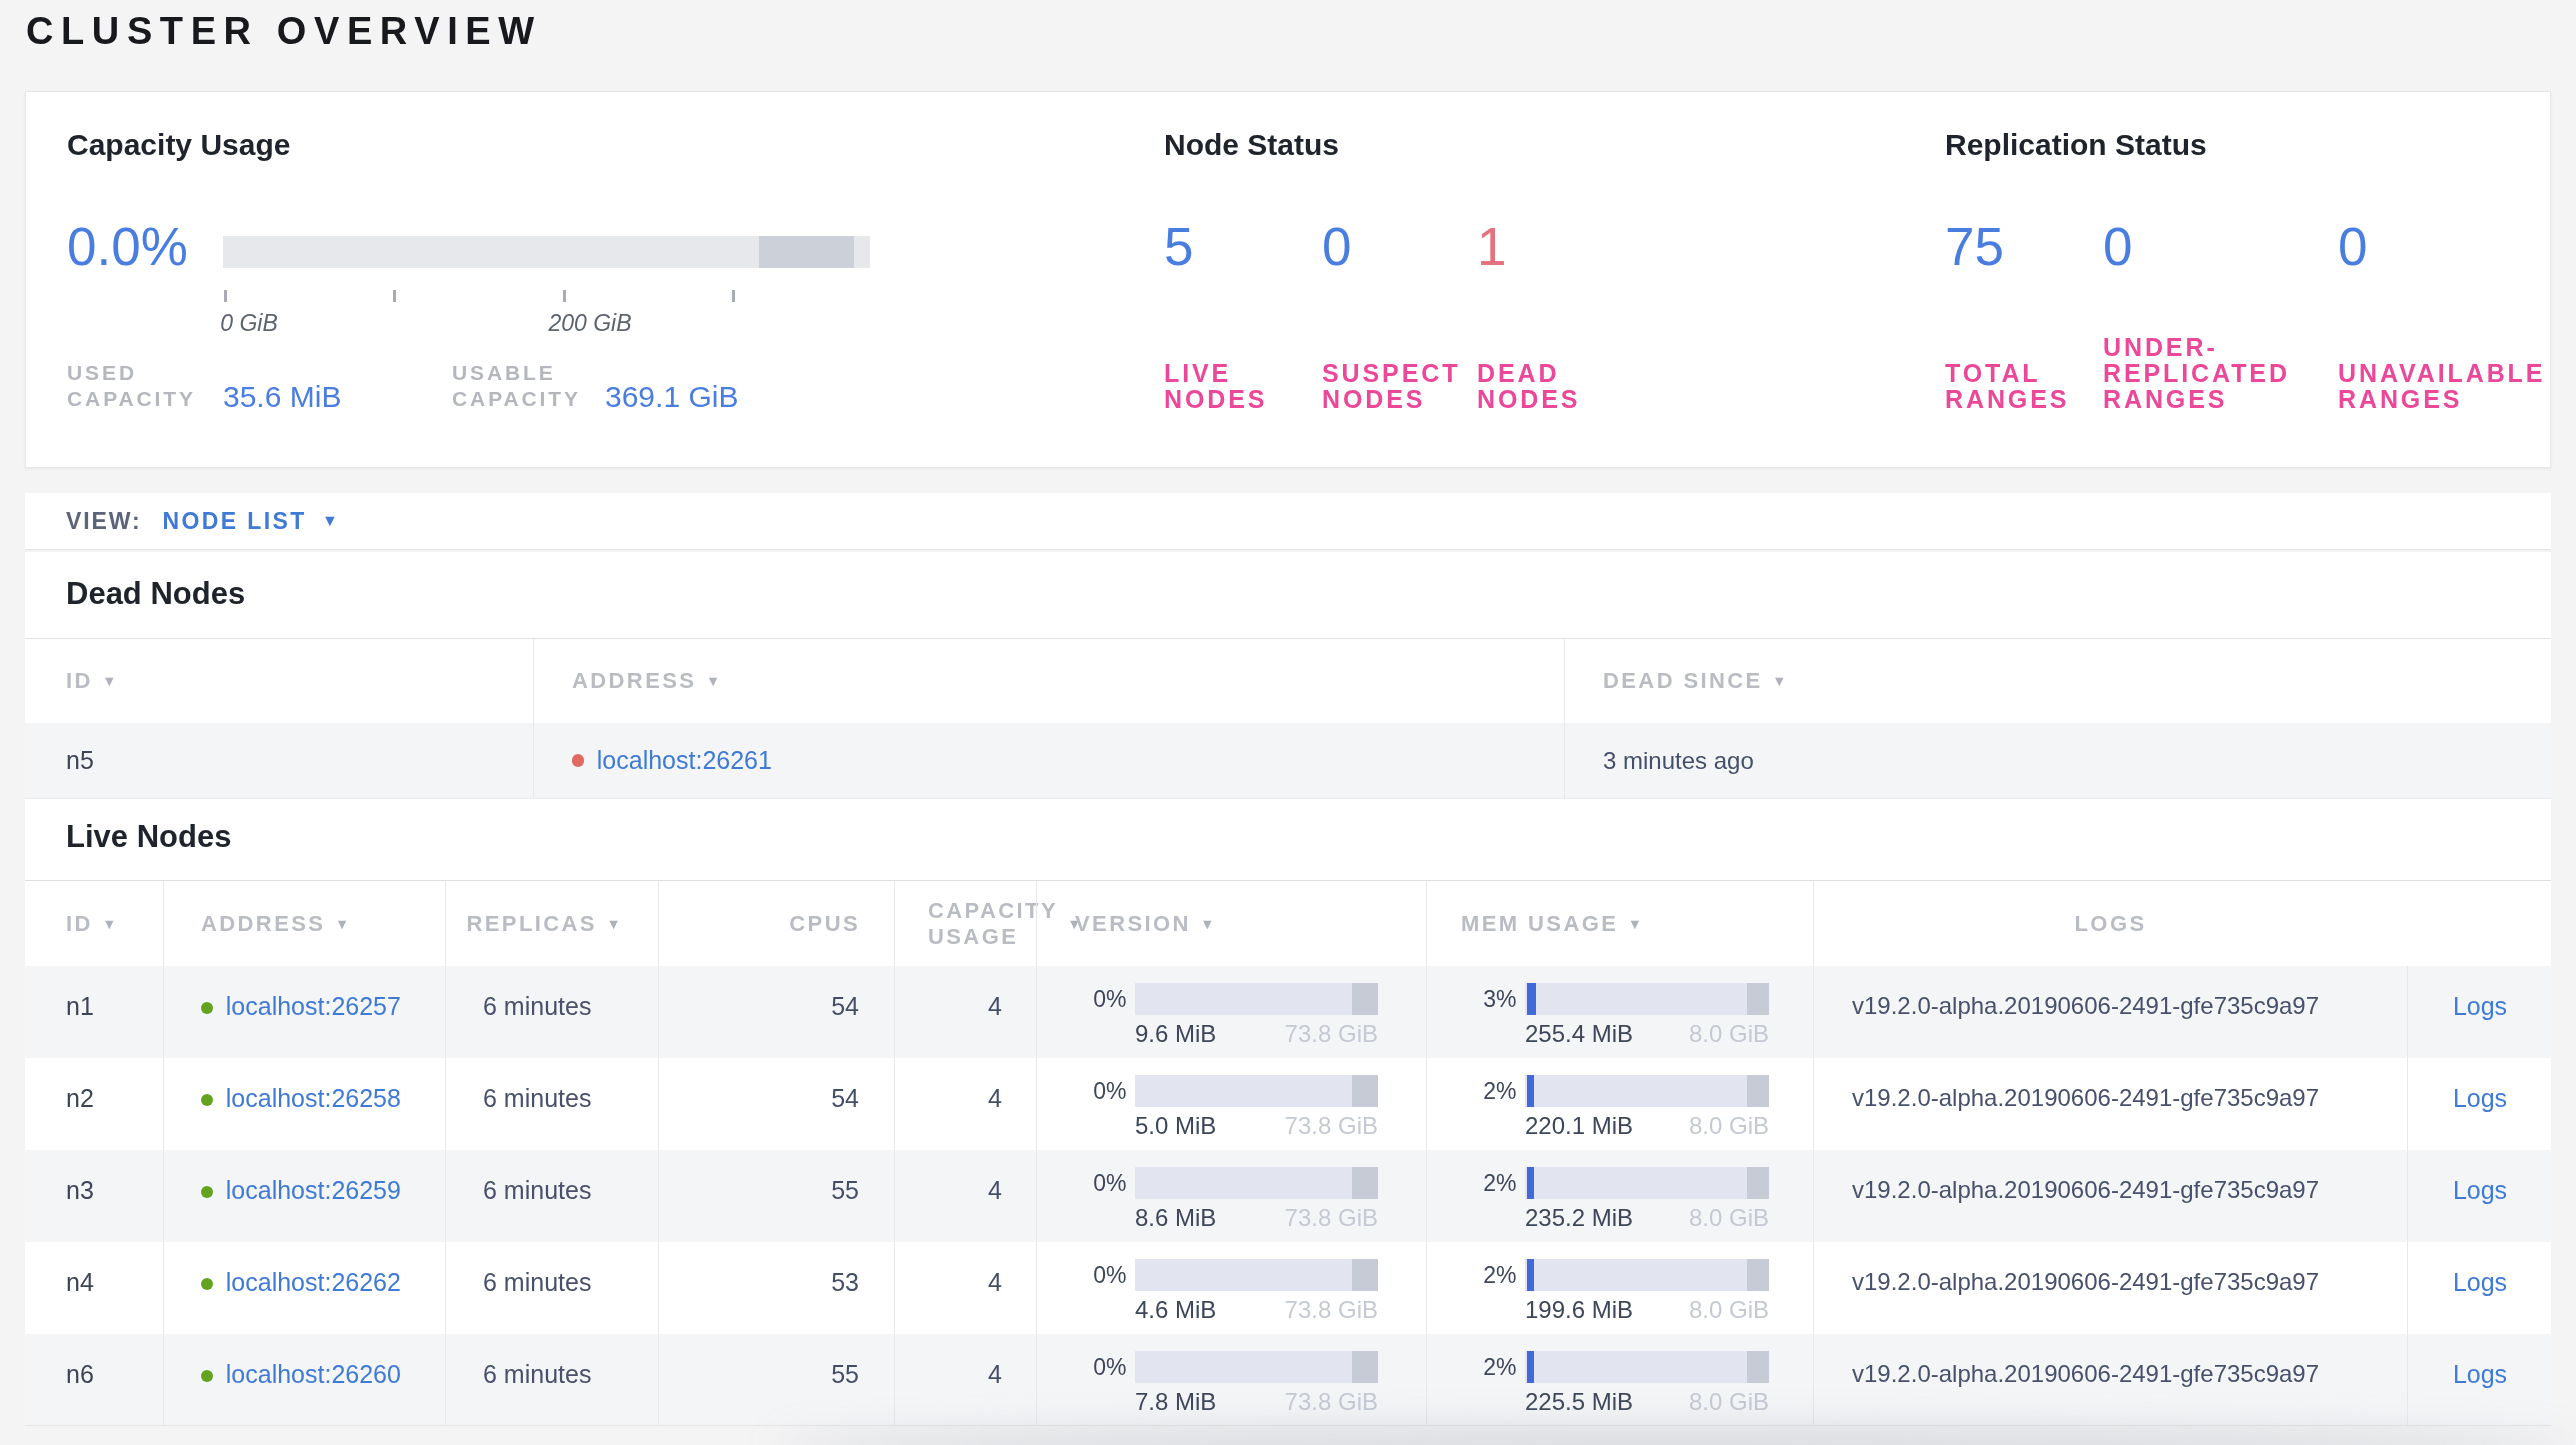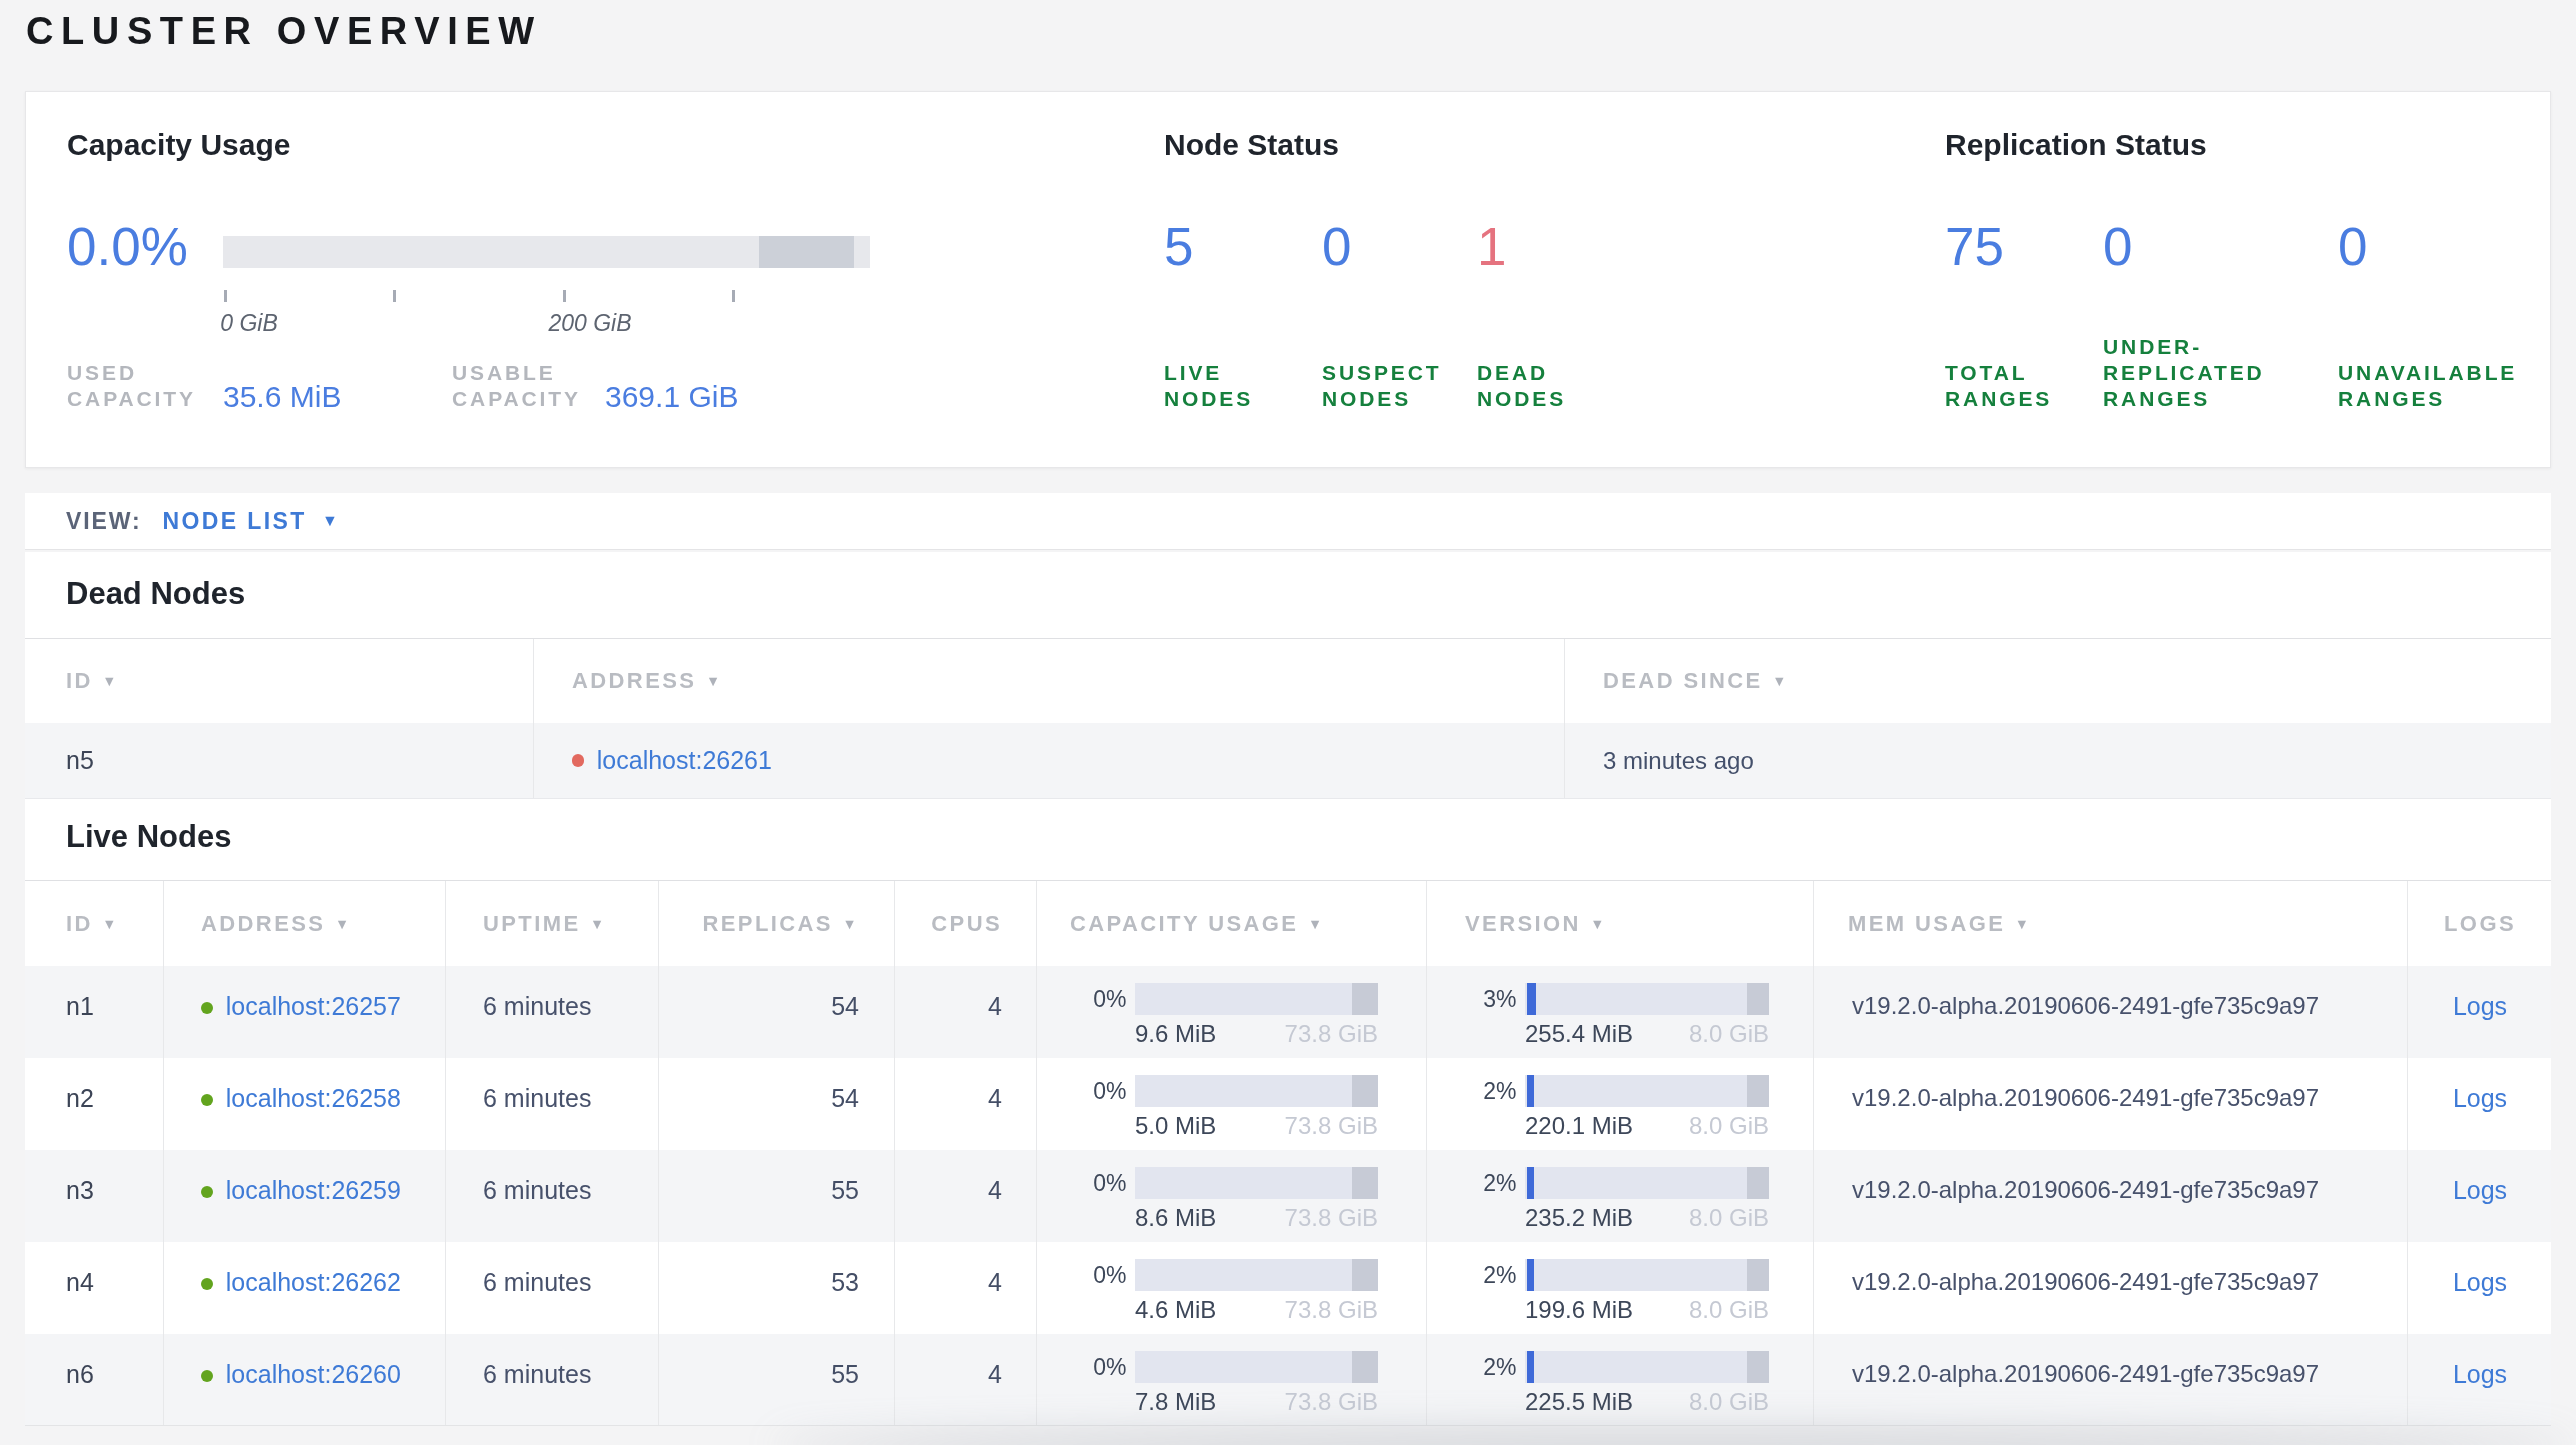--- a/index.html
+++ b/index.html
@@ -39,21 +39,21 @@
   .fl-1 { width:156px; } .fl-2 { width:153px; }
   .fvalue { font-size:30px; color:#4a7de0; line-height:31px; }
   .fv-1 { width:229px; }
 
   .stats { position:absolute; top:124px; display:flex; }
   .s-node { left:1138px; } .s-repl { left:1919px; }
   .stat { display:flex; flex-direction:column; justify-content:space-between; height:196px; }
   .w165{width:158px} .w162{width:155px} .w200{width:191px} .w246{width:235px} .w230{width:220px}
   .stat-value { font-size:53px; color:#4a7de0; line-height:61px; }
   .stat-value.red { color:#e5737f; }
-  .stat-label { font-size:21px; font-weight:600; letter-spacing:2.9px; color:#15803d; line-height:26px; white-space:pre-line; }
+  .stat-label { font-size:25px; font-weight:600; letter-spacing:2.9px; color:#ec4899; line-height:26px; white-space:pre-line; }
 
   
   .view-bar {
     position:absolute; left:25px; top:493px; width:2526px; height:57px;
     background:#fff; border-bottom:1.9px solid #e4e4e6;
     display:flex; align-items:center; padding-left:41px;
   }
   .view-label { font-size:23px; font-weight:600; letter-spacing:1.9px; color:#5b6478; }
   .view-value { margin-left:21px; font-size:23px; font-weight:600; letter-spacing:2.4px; color:#3e7ad6; cursor:pointer; }
   .caret { margin-left:15.3px; color:#3e7ad6; font-size:16px; }
@@ -208,21 +208,20 @@
       <span class="dot red"></span>
       <a class="link">localhost:26261</a>
     </div>
     <div class="dc dc-since">3 minutes ago</div>
   </div>
 
   <div class="tbl-title tt-live">Live Nodes</div>
   <div class="live-head">
     <div class="hc sortable h-id">ID</div>
     <div class="hc sortable h-addr">ADDRESS</div>
-    <div class="hc sortable h-up">UPTIME</div>
     <div class="hc sortable h-rep">REPLICAS</div>
     <div class="hc h-cpu">CPUS</div>
     <div class="hc sortable h-cap">CAPACITY USAGE</div>
     <div class="hc sortable h-ver">VERSION</div>
     <div class="hc sortable h-mem">MEM USAGE</div>
     <div class="hc h-logs">LOGS</div>
   </div>
 
   <div class="lrow odd">
     <div class="c c-id">n1</div>

